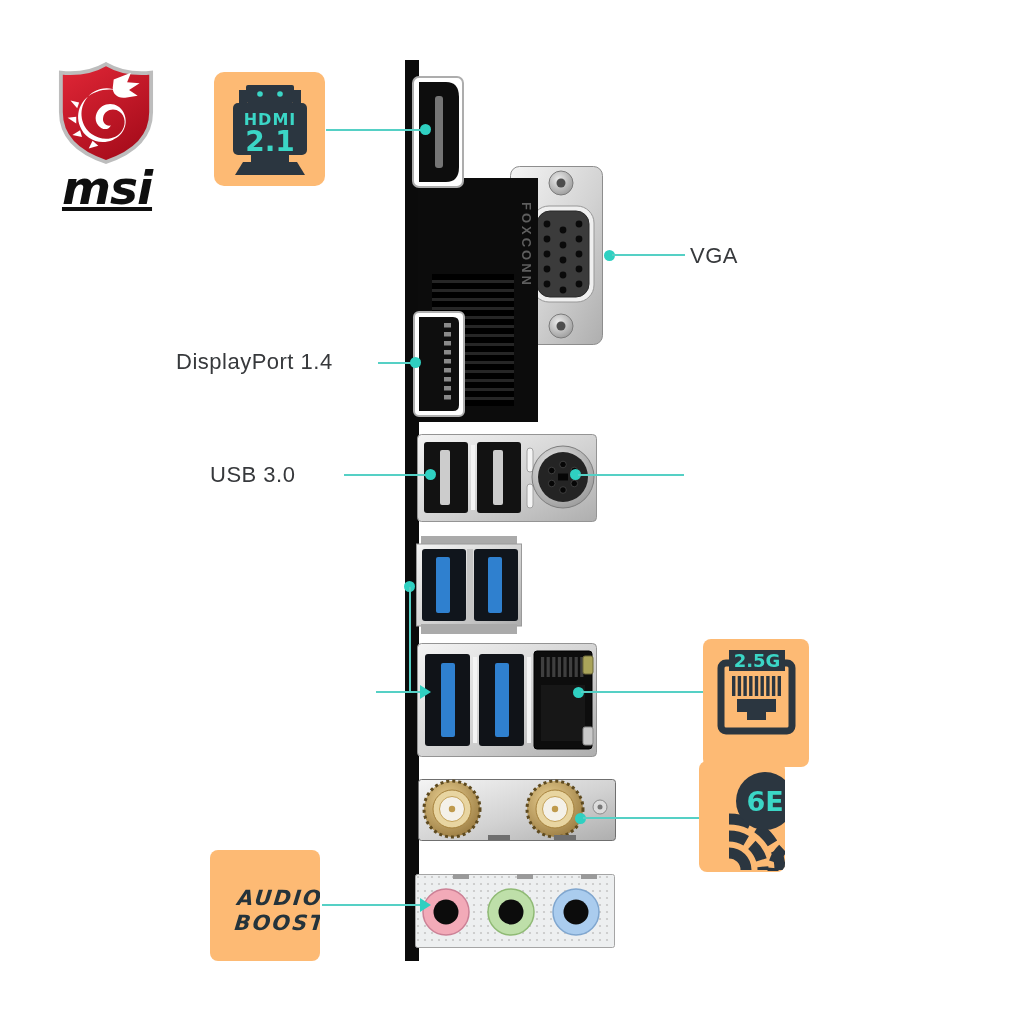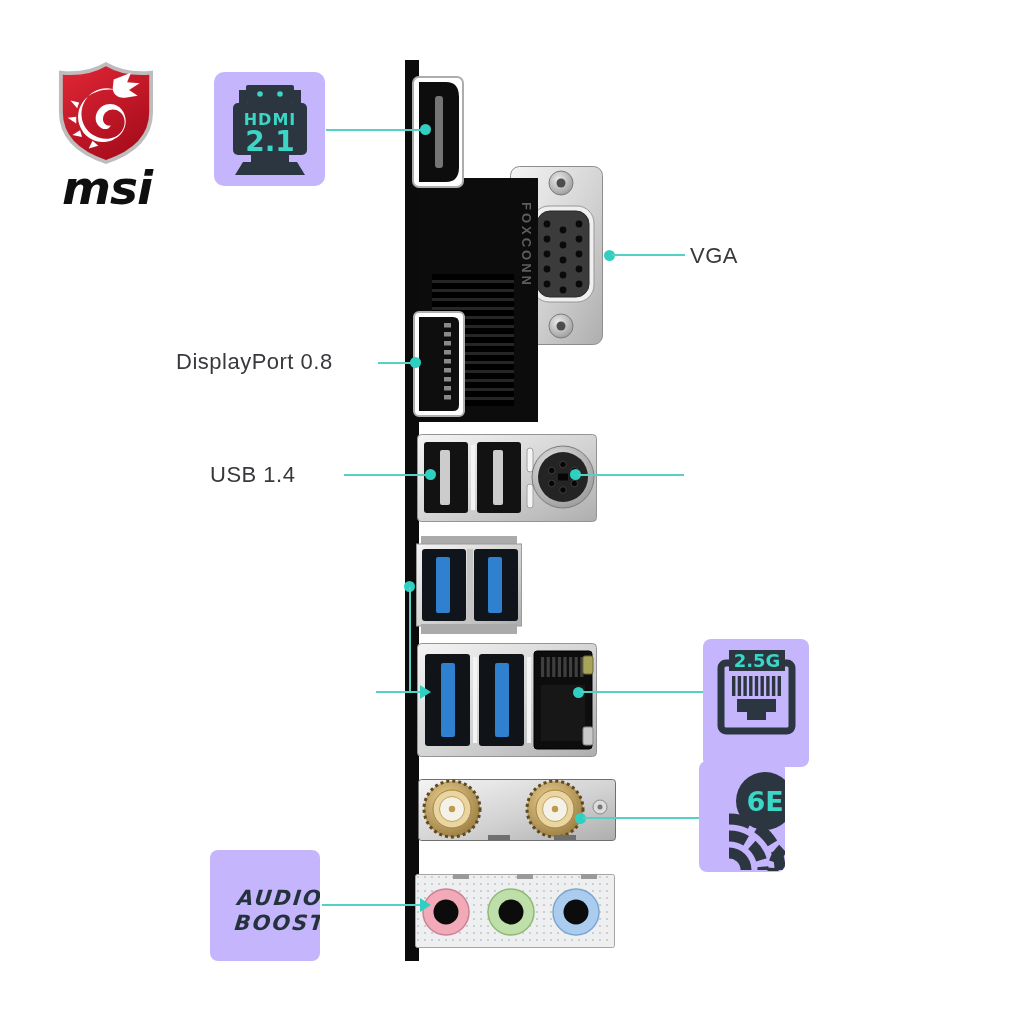--- a/index.html
+++ b/index.html
@@ -11,29 +11,29 @@
   
   .label{position:absolute;font-size:22px;line-height:30px;color:#37393c;letter-spacing:.5px;
          white-space:nowrap;z-index:9;}
   
   .lline{position:absolute;height:2px;background:#55d0c5;z-index:8;}
   .lline-v{position:absolute;width:2px;background:#55d0c5;z-index:8;}
   .ldot{position:absolute;width:11px;height:11px;border-radius:50%;background:#2fd0c1;z-index:8;}
   .larrow{position:absolute;width:0;height:0;border-top:7px solid transparent;
           border-bottom:7px solid transparent;border-left:11px solid #2fd0c1;z-index:8;}
   
-  .badge{position:absolute;background:#c4b5fd;border-radius:10px;z-index:6;overflow:hidden;}
+  .badge{position:absolute;background:#fdba74;border-radius:10px;z-index:6;overflow:hidden;}
   .badge svg{display:block;}
   .audio-badge-text{position:absolute;left:26px;top:36px;color:#24333b;
         font-family:"DejaVu Sans",sans-serif;font-weight:bold;font-style:italic;
         font-size:21px;line-height:25px;letter-spacing:2px;transform:skewX(-6deg);}
   
   .msi-wordmark{position:absolute;left:52px;top:160px;width:110px;text-align:center;
         font-family:"DejaVu Sans",sans-serif;font-weight:bold;font-style:italic;
-        font-size:47px;color:#0f0f0f;letter-spacing:-1px;z-index:5;}
+        font-size:47px;color:#0f0f0f;letter-spacing:-1px;z-index:5;text-decoration:underline;}
   
   .vga-body{left:418px;top:178px;width:120px;height:244px;background:#0c0c0c;z-index:3;}
   .vga-fins{position:absolute;left:14px;top:96px;width:82px;height:132px;
         background:repeating-linear-gradient(0deg,#000 0 6px,#262626 6px 9px);}
   .foxconn{position:absolute;right:4px;top:24px;writing-mode:vertical-rl;color:#5e5e5e;
         font-size:13px;font-weight:bold;letter-spacing:3px;font-family:"Liberation Sans",sans-serif;}
   .z2{z-index:2}.z4{z-index:4}.z5{z-index:5}
 </style>
 </head>
 <body>
@@ -289,22 +289,22 @@
   </div>
 
   <div class="badge" style="left:210px;top:850px;width:110px;height:111px;border-radius:8px">
     <div class="audio-badge-text">
       <span style="display:block">AUDIO</span>
       <span style="display:block">BOOST</span>
     </div>
   </div>
 
   <div class="label" style="left:690px;top:241px">VGA</div>
-  <div class="label" style="left:176px;top:347px">DisplayPort 0.8</div>
-  <div class="label" style="left:210px;top:460px">USB 1.4</div>
+  <div class="label" style="left:176px;top:347px">DisplayPort 1.4</div>
+  <div class="label" style="left:210px;top:460px">USB 3.0</div>
 
   <div class="lline" style="left:326px;top:129px;width:100px"></div>
   <div class="ldot" style="left:420px;top:124px"></div>
 
   <div class="ldot" style="left:604px;top:250px"></div>
   <div class="lline" style="left:612px;top:254px;width:73px"></div>
 
   <div class="lline" style="left:378px;top:362px;width:36px"></div>
   <div class="ldot" style="left:410px;top:357px"></div>
 

